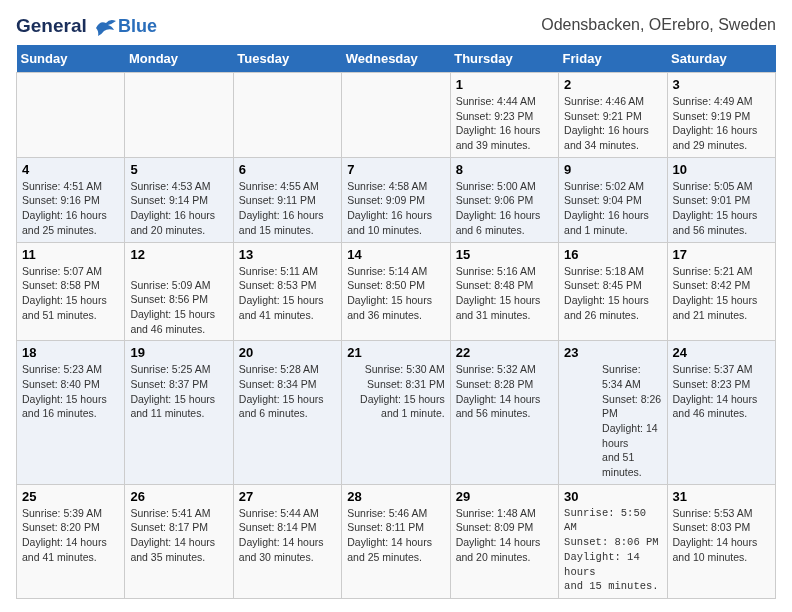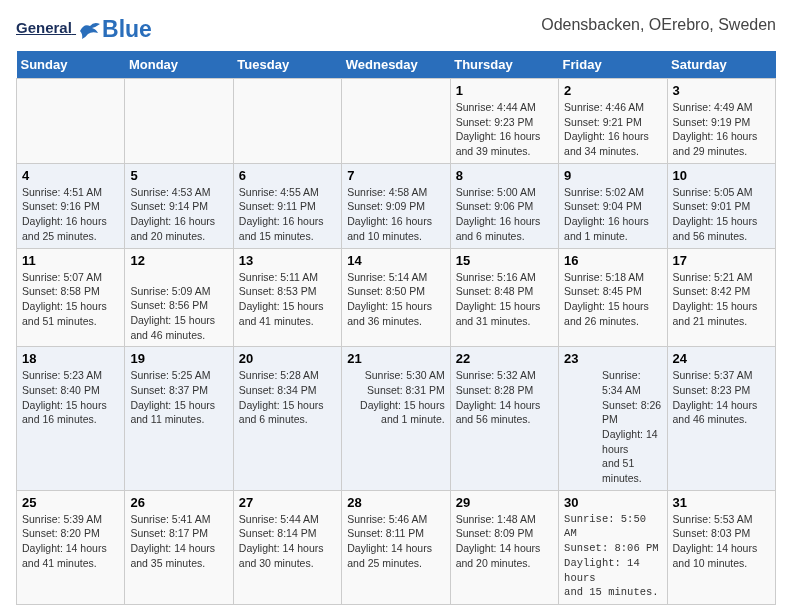--- a/index.html
+++ b/index.html
@@ -74,27 +74,27 @@
       min-height: 80px;
     }
   </style>
 </head>
 <body>
 
 <div class="header">
   <div class="logo">
     <div>
       <div style="display:flex;align-items:center;">
-        <div style="font-size:15px;font-weight:bold;color:#1a2e5a;line-height:1.1;text-decoration:underline;">
+        <div style="font-size:19px;font-weight:bold;color:#1a2e5a;line-height:1.1;">
           <span style="color:#1a2e5a;">General</span>
           <svg width="22" height="18" viewBox="0 0 22 18" style="vertical-align:middle;margin-left:2px;" fill="#2a6ebb">
             <path d="M2,10 Q6,2 12,5 Q16,0 22,3 Q18,6 14,7 Q18,8 20,12 Q14,10 10,13 Q8,16 4,18 Q5,13 2,10Z"></path>
           </svg>
         </div>
-        <div style="font-size:23px;font-weight:bold;color:#2a6ebb;margin-left:2px;">Blue</div>
+        <div style="font-size:18px;font-weight:bold;color:#2a6ebb;margin-left:2px;">Blue</div>
       </div>
     </div>
   </div>
   <div class="title-block">
     <div class="subtitle">Odensbacken, OErebro, Sweden</div>
   </div>
 </div>
 
 <table>
   <thead>

